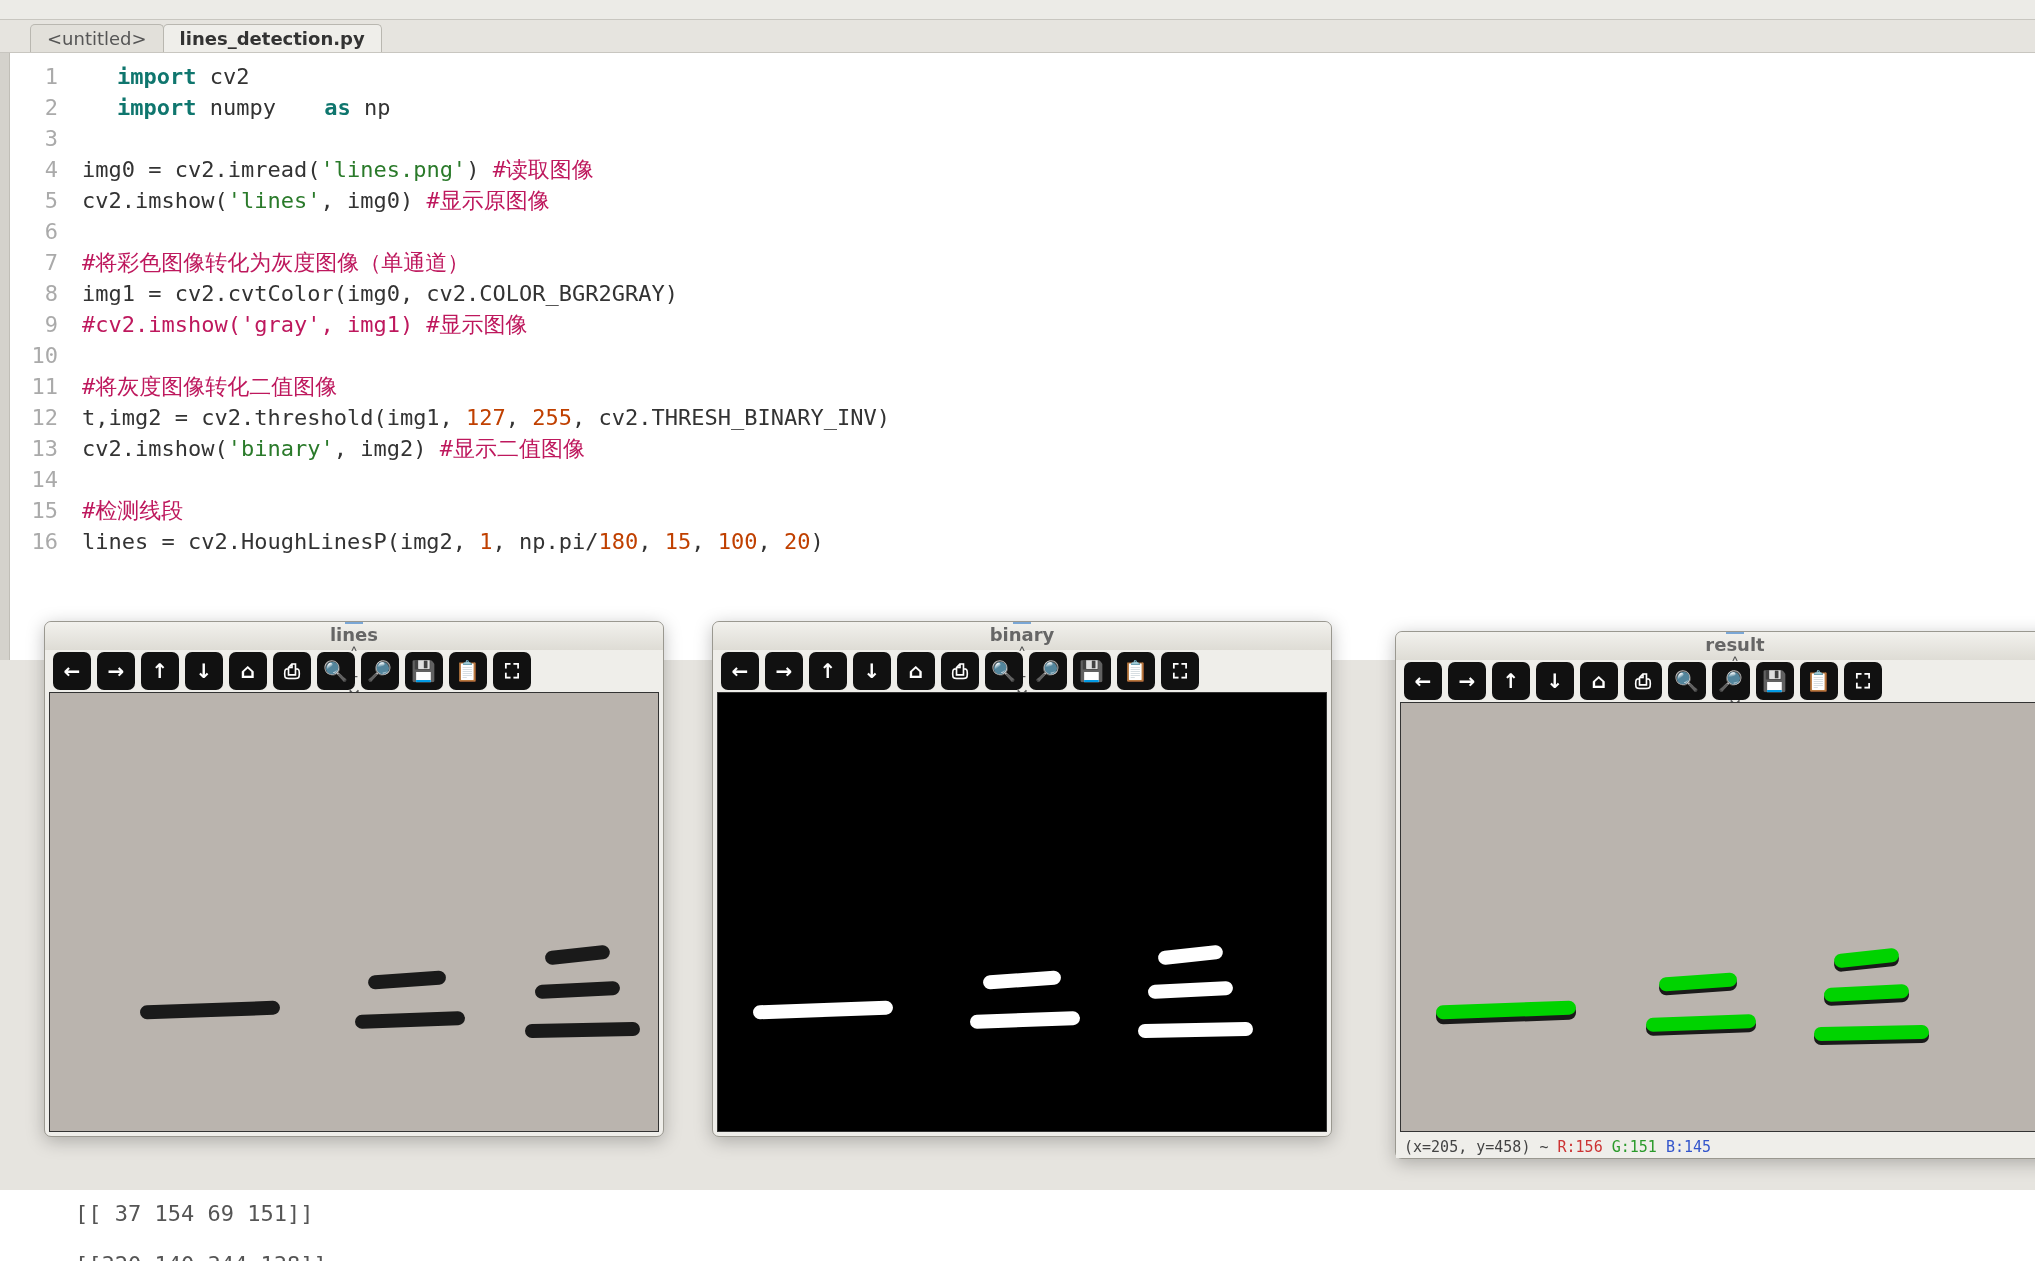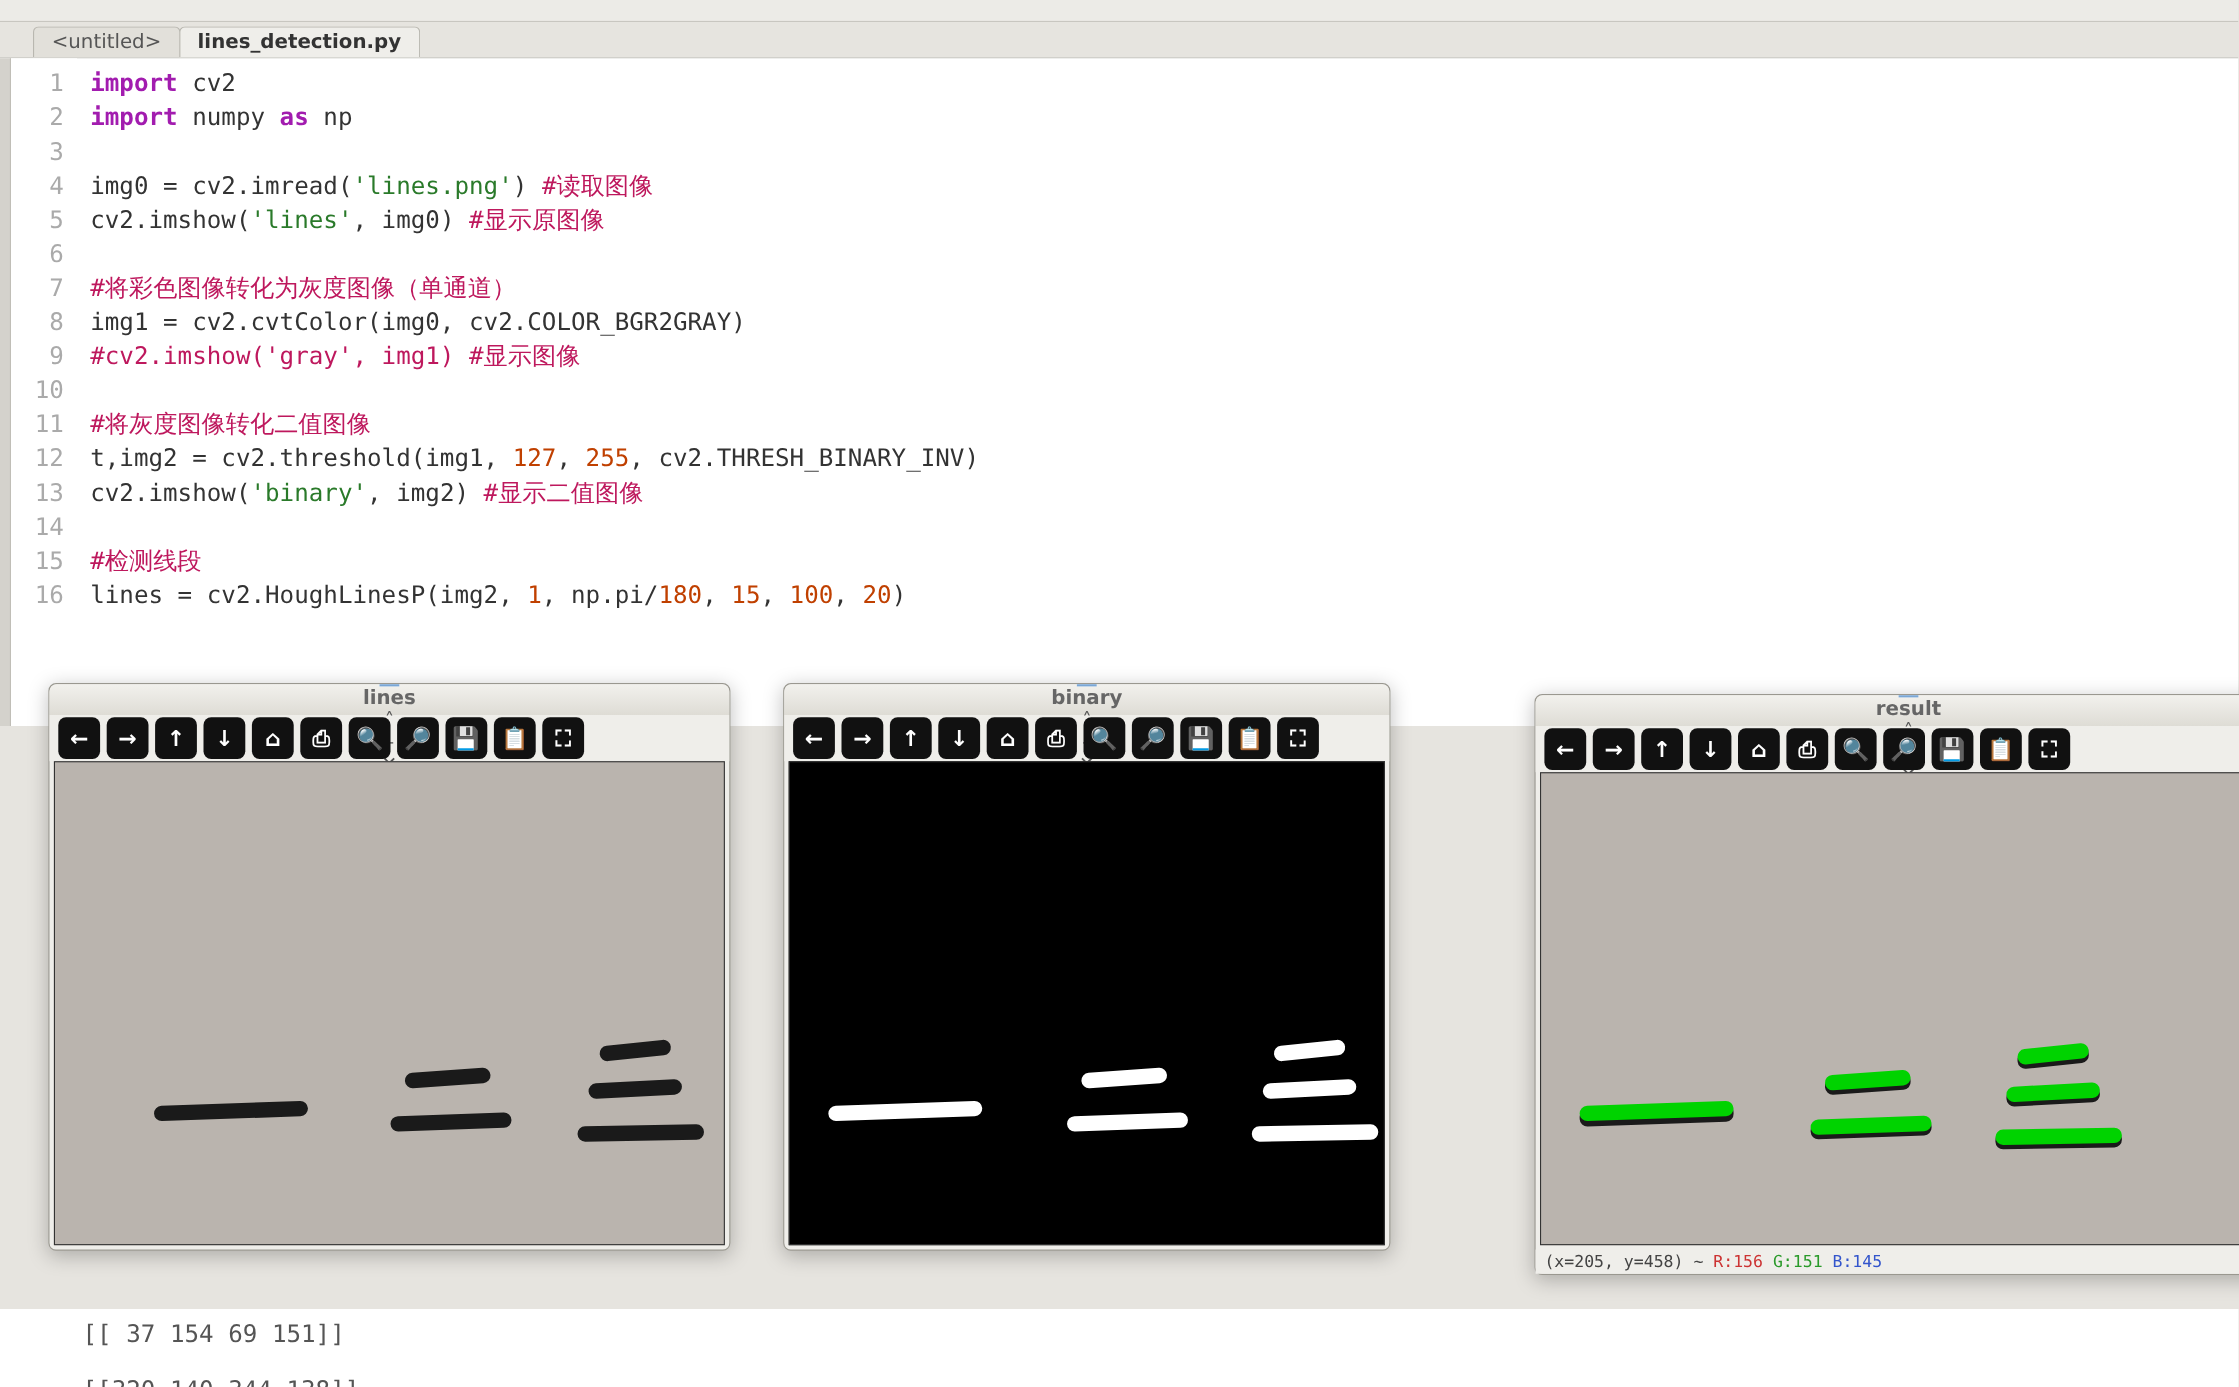--- a/index.html
+++ b/index.html
@@ -6,21 +6,21 @@
   html, body { width: 2035px; height: 1261px; font-family: "DejaVu Sans", sans-serif; background:#e6e4df; overflow:hidden; }
   .toolbar-top { height:20px; background:#ecebe7; border-bottom:1px solid #c8c6c0; }
   .tabs { display:flex; align-items:flex-end; height:32px; padding-left:30px; background:#e6e4df; }
   .tab { padding:3px 16px; border:1px solid #b9b7b0; border-bottom:none; border-radius:5px 5px 0 0; background:#e2e0da; font-size:18px; color:#555; margin-right:-1px; cursor:pointer; }
   .tab.active { background:#efeeea; font-weight:bold; color:#333;margin-top:44px; }
   .editor-wrap { display:flex; background:#fff; border-top:1px solid #c8c6c0; height:608px; }
   .editor-margin-left { width:10px; background:#d4d2cc; border-right:1px solid #c0beb7; }
   .gutter { width:60px; background:#fff; text-align:right; padding:8px 12px 0 0; }
   .gutter div { font-family:"DejaVu Sans Mono",monospace; font-size:22px; line-height:31px; color:#aaa; }
   .code { flex:1; padding:8px 0 0 12px; font-family:"DejaVu Sans Mono",monospace; font-size:22px; line-height:31px; white-space:pre; color:#333; }
-  .kw { color:#a21caf; font-weight:bold; }
+  .kw { color:#0f766e; font-weight:bold;margin-left:35px; }
   .str { color:#2a7a2a; }
   .num { color:#c04000; }
   .cmt { color:#be185d; }
   .output-area { background:#fff; padding:8px 0 0 75px; font-family:"DejaVu Sans Mono",monospace; font-size:22px; line-height:31px; color:#555; }
   .cvwin { position:absolute; background:#efeeea; border:1px solid #9a9890; border-radius:7px; box-shadow:0 4px 18px rgba(0,0,0,.25); }
   .cvwin-title { height:28px; display:flex; align-items:center; border-radius:7px 7px 0 0; background:linear-gradient(#f2f1ed,#dedcd5);flex-direction:column; }
   .cvwin-title .icon-app { width:18px; height:18px; margin:0 10px; background:#fff; border:1px solid #7aa7d6; display:inline-block; }
   .cvwin-title .title-text { flex:1; text-align:center; font-size:18px; color:#666; font-weight:bold; }
   .cvwin-title .winbtn { width:20px; text-align:center; color:#555; font-size:17px; cursor:pointer; margin:0 4px; }
   .cv-toolbar { height:42px; display:flex; align-items:center; padding:4px 8px; gap:6px; background:#efeeea; }
@@ -113,21 +113,21 @@
   <div class="cv-canvas" style="height:440px;background:#bab4ae;">
     <div class="stroke" style="background:#1a1a1a;left:90px;top:310px;width:140px;transform:rotate(-2deg);"></div>
     <div class="stroke" style="background:#1a1a1a;left:318px;top:280px;width:78px;transform:rotate(-4deg);"></div>
     <div class="stroke" style="background:#1a1a1a;left:305px;top:320px;width:110px;transform:rotate(-2deg);"></div>
     <div class="stroke" style="background:#1a1a1a;left:495px;top:255px;width:65px;transform:rotate(-6deg);"></div>
     <div class="stroke" style="background:#1a1a1a;left:485px;top:290px;width:85px;transform:rotate(-3deg);"></div>
     <div class="stroke" style="background:#1a1a1a;left:475px;top:330px;width:115px;transform:rotate(-1deg);"></div>
   </div>
 </div>
 
-<div class="cvwin" style="left:712px; top:621px; width:552px;">
+<div class="cvwin" style="left:712px; top:621px; width:620px;">
   <div class="cvwin-title">
     <span class="icon-app"></span>
     <span class="title-text">binary</span>
     <span class="winbtn">˄</span>
     <span class="winbtn">–</span>
     <span class="winbtn">✕</span>
   </div>
   <div class="cv-toolbar">
     <div class="cv-tool">←</div>
     <div class="cv-tool">→</div>

